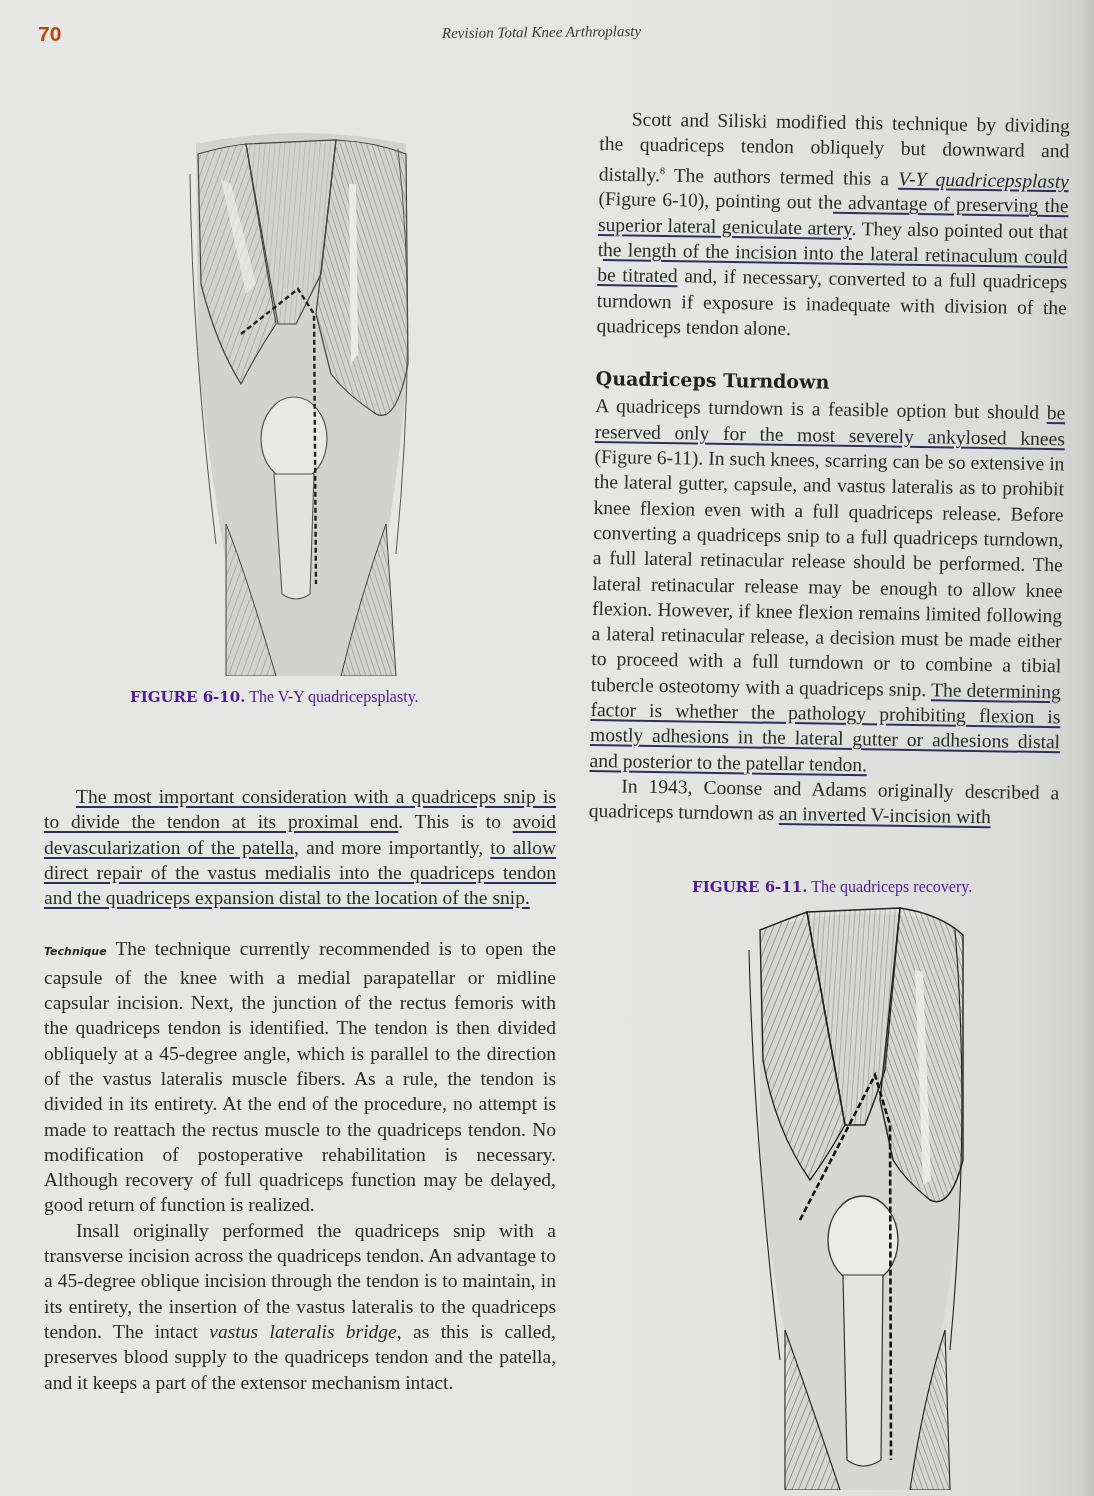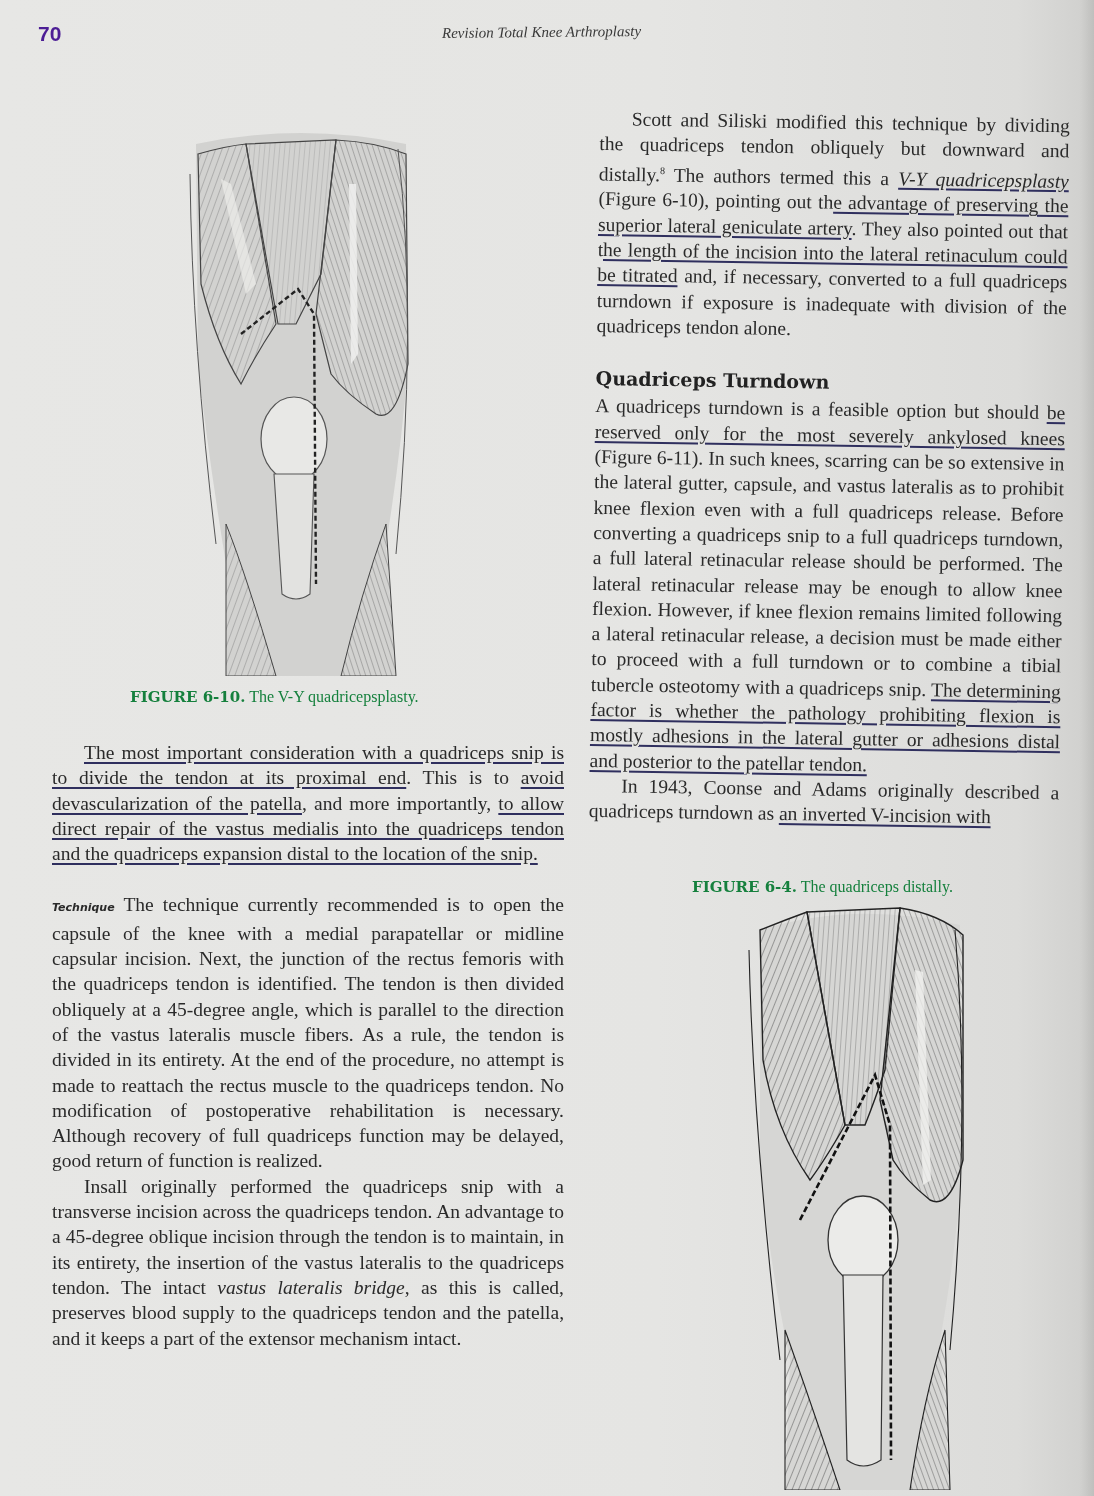--- a/index.html
+++ b/index.html
@@ -10,39 +10,39 @@
     font-family: "Liberation Serif", "DejaVu Serif", serif;
     color: #2a2a2a;
   }
   .page-shade {
     position: absolute; left: 0; top: 0; right: 0; bottom: 0;
     background: linear-gradient(90deg, #e7e7e5 0%, #e5e5e3 60%, #dcdcda 93%, #cfcfcd 100%);
   }
   .page-num {
     position: absolute; left: 38px; top: 22px;
     font-family: "Liberation Sans", "DejaVu Sans", sans-serif;
-    font-weight: bold; font-size: 21px; color: #4c1d95;
+    font-weight: bold; font-size: 21px; color: #c2410c;
   }
   .running-head {
     position: absolute; left: 442px; top: 24px;
     font-style: italic; font-size: 15px; color: #3a3a3a;
     transform: rotate(-0.6deg);
   }
   .col { position: absolute; font-size: 19.5px; line-height: 25.3px; }
   .col p { margin: 0; text-align: justify; }
   .indent { text-indent: 32px; }
   .left-col { left: 44px; width: 512px; }
   .right-col { left: 600px; width: 470px; transform: rotate(0.9deg); transform-origin: left top; }
   .heading {
     font-family: "DejaVu Serif", serif; font-weight: bold; font-size: 19px;
     margin: 0 0 2px 0; color: #222;
   }
   .runin { font-family: "DejaVu Sans", sans-serif; font-weight: bold; font-style: italic; font-size: 11px; }
   .caption {
-    position: absolute; font-size: 16px; color: #15803d;
+    position: absolute; font-size: 16px; color: #4c1d95;
   }
   .caption .fig-label { font-family: "DejaVu Serif", serif; font-weight: bold; font-size: 15px; }
   .u-blue { text-decoration: underline; text-decoration-color: #2f2f5e; text-decoration-thickness: 1.5px; text-underline-offset: 3px; }
   .u-red { text-decoration-color: #8a5a5a; text-decoration-thickness: 1.4px; text-underline-offset: 3px; }
   .u-green { text-decoration-color: #1f3a30; text-decoration-thickness: 1.5px; text-underline-offset: 3px; }
   em { font-style: italic; }
   .figure { position: absolute; }
   .fig1 { left: 186px; top: 124px; width: 230px; height: 552px; }
   .fig2 { left: 745px; top: 900px; width: 222px; height: 590px; }
   .figure svg { width: 100%; height: 100%; display: block; }
@@ -92,21 +92,21 @@
     <path d="M200 400 Q175 470 155 552 L210 552 Z" fill="url(#hatchB)" stroke="#444" stroke-width="1"></path>
 
     <path d="M55 210 L112 165 L128 190 L130 460" fill="none" stroke="#222" stroke-width="2.4" stroke-dasharray="5,3"></path>
   </svg>
 </div>
 <div class="caption" style="left:130px; top:688px;">
   <span class="fig-label">FIGURE 6-10.</span>
   <span>The V-Y quadricepsplasty.</span>
 </div>
 
-<div class="col left-col" style="top:740px;margin-left:8px;">
+<div class="col left-col" style="top:784px;">
   <p class="indent">
     <span class="u-blue">The most important consideration with a quadriceps snip is to divide the tendon at its proximal end</span><span>. This is to </span><span class="u-blue">avoid devascularization of the patella</span><span>, and more importantly, </span><span class="u-blue">to allow direct repair of the vastus medialis into the quadriceps tendon and the quadriceps expansion distal to the location of the snip.</span>
   </p>
   <div style="height:26px"></div>
   <p>
     <span class="runin">Technique</span><span> The technique currently recommended is to open the capsule of the knee with a medial parapatellar or midline capsular incision. Next, </span><span class="u-red">the junction of the rectus femoris with the quadriceps tendon is identified. The tendon is then divided obliquely at a 45-degree angle, which is parallel to the direction of the vastus lateralis muscle fibers.</span><span> As a rule, the tendon is divided in its entirety. </span><span class="u-red">At the end of the procedure, no attempt is made to reattach the rectus muscle to the quadriceps tendon.</span><span> </span><span class="u-green">No modification of postoperative rehabilitation is necessary. Although recovery of full quadriceps function may be delayed, good return of function is realized.</span>
   </p>
   <p class="indent">
     <span>Insall originally performed the quadriceps snip with a transverse incision across the quadriceps tendon. An advantage to a 45-degree oblique incision through the tendon is to maintain, in its entirety, the insertion of the vastus lateralis to the quadriceps tendon. </span><span class="u-green">The intact </span><em class="u-green">vastus lateralis bridge</em><span>, as this is called, </span><span class="u-green">preserves blood supply to the quadriceps tendon and the patella</span><span>, and </span><span class="u-green">it keeps a part of the extensor mechanism intact.</span>
   </p>
@@ -120,22 +120,22 @@
   <h2 class="heading">Quadriceps Turndown</h2>
   <p>
     <span>A quadriceps turndown is a feasible option but should </span><span class="u-blue">be reserved only for the most severely ankylosed knees</span><span> (Figure 6-11). In such knees, scarring can be so extensive in the lateral gutter, capsule, and vastus lateralis as to prohibit knee flexion even with a full quadriceps release. Before converting a quadriceps snip to a full quadriceps turndown, a full lateral retinacular release should be performed. The lateral retinacular release may be enough to allow knee flexion. However, if knee flexion remains limited following a lateral retinacular release, a decision must be made either to proceed with a full turndown or to combine a tibial tubercle osteotomy with a quadriceps snip. </span><span class="u-blue">The determining factor is whether the pathology prohibiting flexion is mostly adhesions in the lateral gutter or adhesions distal and posterior to the patellar tendon.</span>
   </p>
   <p class="indent">
     <span>In 1943, Coonse and Adams originally described a quadriceps turndown as </span><span class="u-blue">an inverted V-incision with</span>
   </p>
 </div>
 
 <div class="caption" style="left:692px; top:878px;">
-  <span class="fig-label">FIGURE 6-4.</span>
-  <span>The quadriceps distally.</span>
+  <span class="fig-label">FIGURE 6-11.</span>
+  <span>The quadriceps recovery.</span>
 </div>
 
 <div class="figure fig2">
   <svg viewBox="0 0 222 590">
     <defs>
       <pattern id="hatchD" width="6" height="6" patternUnits="userSpaceOnUse" patternTransform="rotate(22)">
         <line x1="0" y1="0" x2="0" y2="6" stroke="#555" stroke-width="1"></line>
       </pattern>
       <pattern id="hatchE" width="5" height="5" patternUnits="userSpaceOnUse" patternTransform="rotate(-20)">
         <line x1="0" y1="0" x2="0" y2="5" stroke="#666" stroke-width="1"></line>

